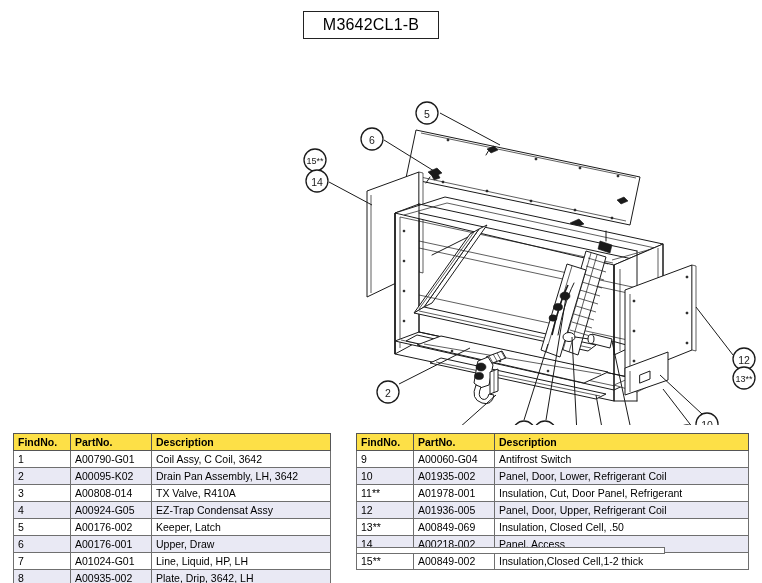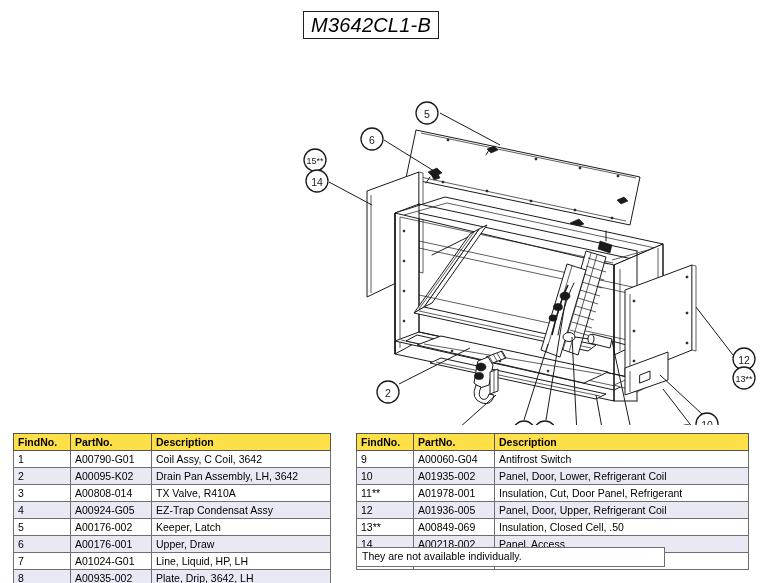--- a/index.html
+++ b/index.html
@@ -25,24 +25,23 @@
     width: 136px;
     height: 28px;
     border: 1px solid #222222;
     background: #ffffff;
     display: flex;
     align-items: center;
     justify-content: center;
     box-sizing: border-box;
   }
   #title-text {
-    font-size: 20px;
+    font-size: 16px;
     letter-spacing: 0.2px;
     white-space: nowrap;
-    font-style: italic;
   }
 
   
   #drawing {
     position: absolute;
     left: 0;
     top: 45px;
     width: 762px;
     height: 380px;
   }
@@ -436,14 +435,13 @@
     </tr>
     <tr>
       <td>15**</td>
       <td>A00849-002</td>
       <td>Insulation,Closed Cell,1-2 thick</td>
     </tr>
   </tbody>
 </table>
 
 <div id="footnote">
-  <div>They are not available individually.</div>
 </div>
 
 </body></html>

